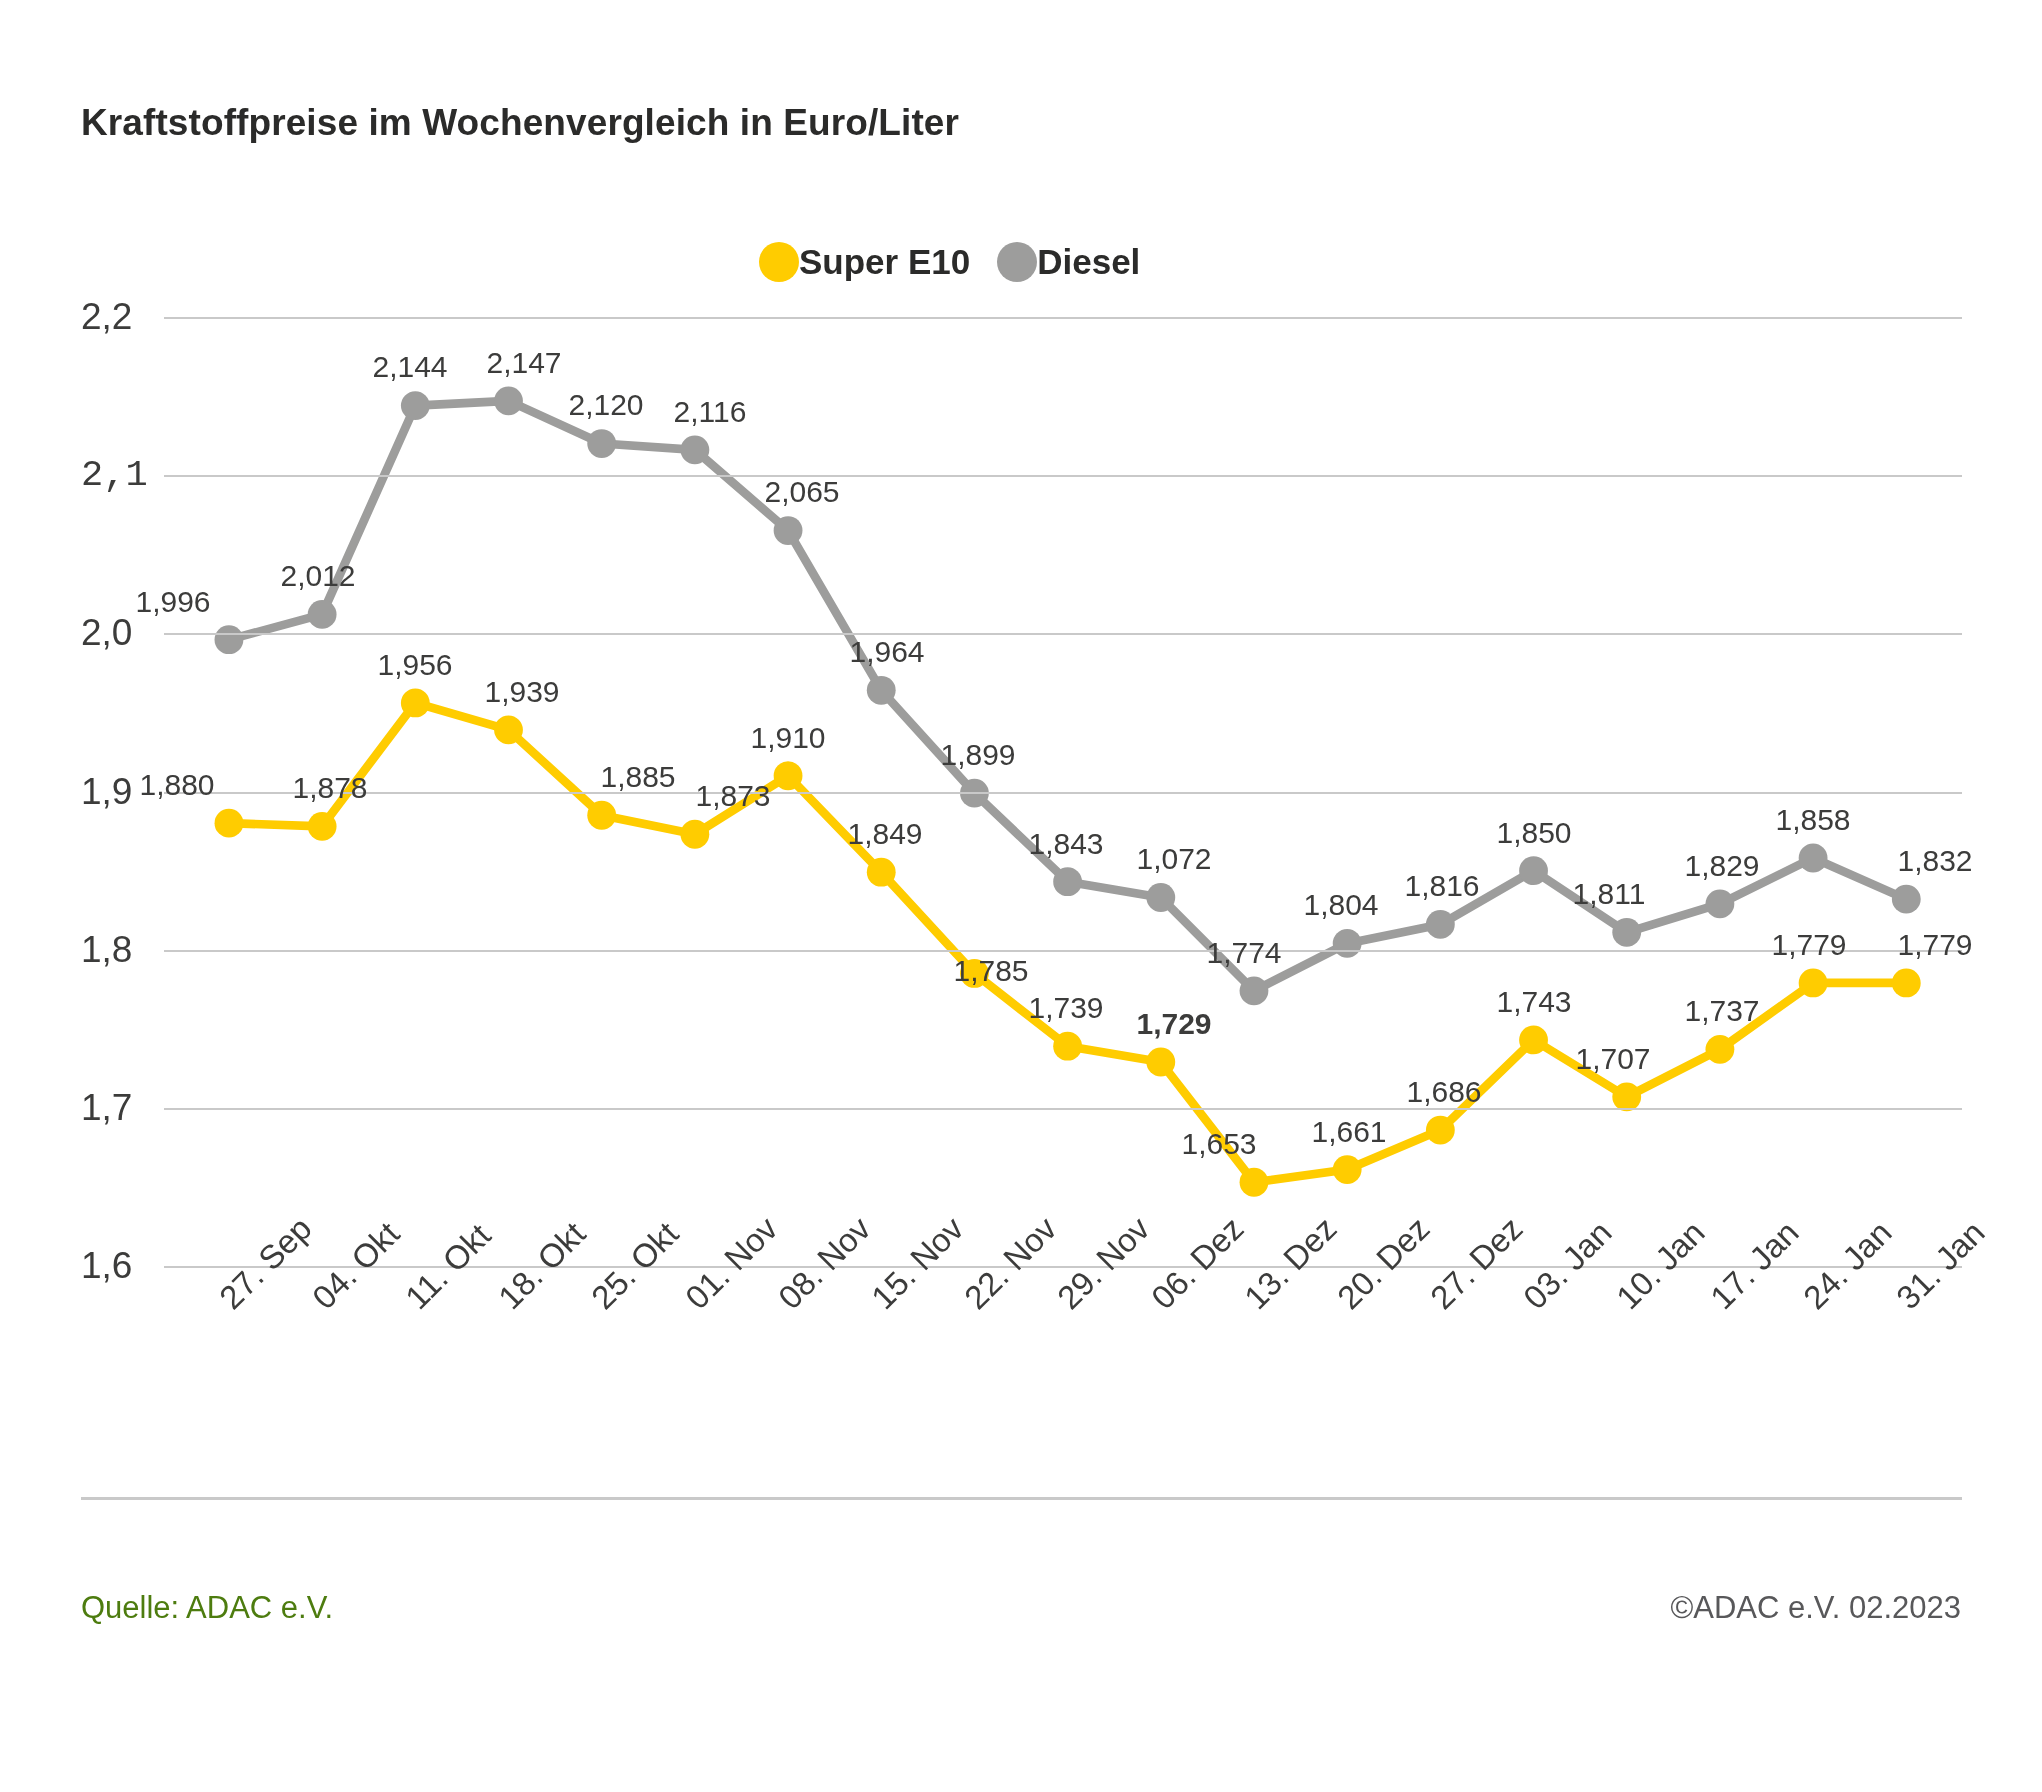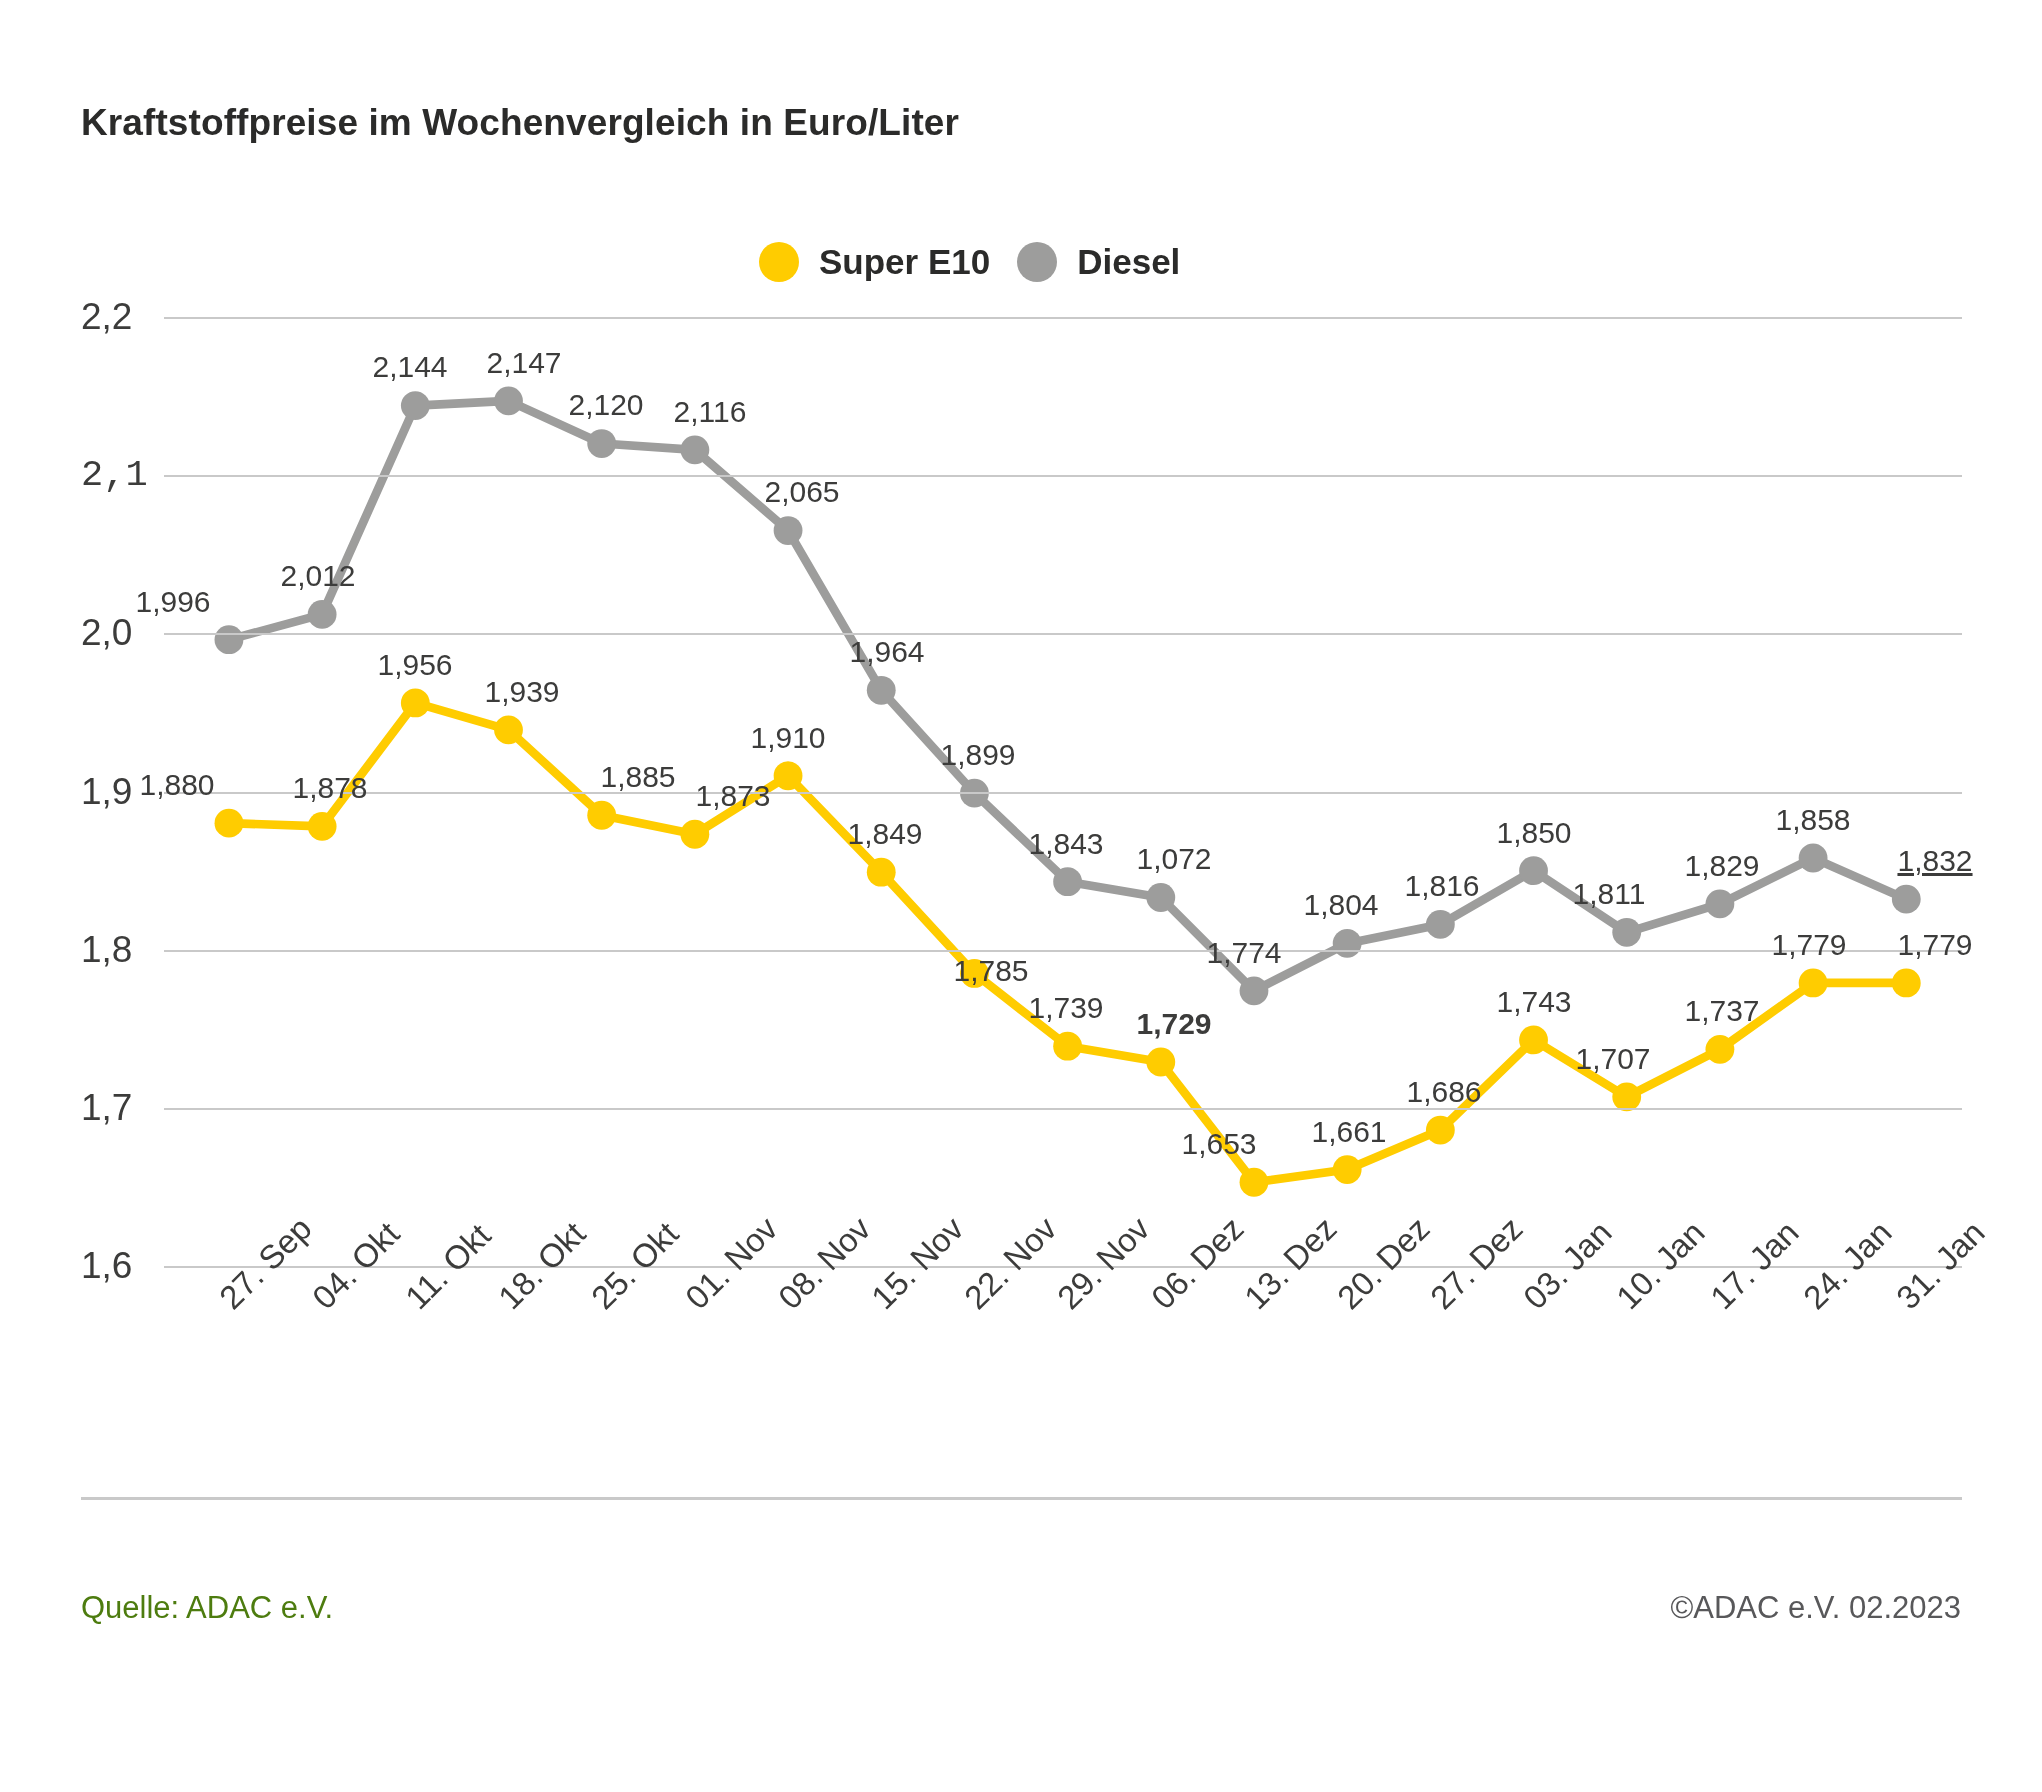--- a/index.html
+++ b/index.html
@@ -35,21 +35,21 @@
     position: absolute;
     left: 759px;
     top: 242px;
     display: flex;
     align-items: center;
     gap: 27px;
   }
   .legend-item {
     display: flex;
     align-items: flex-start;
-    gap: 20px;
+    gap: 0;
   }
   .legend-dot {
     width: 40px;
     height: 40px;
     border-radius: 50%;
     display: block;
   }
   .legend-label {
     font-size: 35px;
     font-weight: bold;
@@ -249,21 +249,21 @@
       <div class="pt-label" style="left: 897px; top: 455px;">1,899</div>
       <div class="pt-label" style="left: 985px; top: 544px;">1,843</div>
       <div class="pt-label" style="left: 1093px; top: 559px;">1,072</div>
       <div class="pt-label" style="left: 1163px; top: 653px;">1,774</div>
       <div class="pt-label" style="left: 1260px; top: 605px;">1,804</div>
       <div class="pt-label" style="left: 1361px; top: 586px;">1,816</div>
       <div class="pt-label" style="left: 1453px; top: 533px;">1,850</div>
       <div class="pt-label" style="left: 1528px; top: 594px;">1,811</div>
       <div class="pt-label" style="left: 1641px; top: 566px;">1,829</div>
       <div class="pt-label" style="left: 1732px; top: 520px;">1,858</div>
-      <div class="pt-label" style="left: 1854px; top: 561px; text-decoration: underline;">1,832</div>
+      <div class="pt-label" style="left: 1854px; top: 561px;">1,832</div>
     </div>
 
   <div class="xlabels" id="xlabels">
       <div class="xlabel" style="left: 131px; top: 11.5px;">27. Sep</div>
       <div class="xlabel" style="left: 224px; top: 11.5px;">04. Okt</div>
       <div class="xlabel" style="left: 317px; top: 11.5px;">11. Okt</div>
       <div class="xlabel" style="left: 410px; top: 11.5px;">18. Okt</div>
       <div class="xlabel" style="left: 503px; top: 11.5px;">25. Okt</div>
       <div class="xlabel" style="left: 597px; top: 11.5px;">01. Nov</div>
       <div class="xlabel" style="left: 690px; top: 11.5px;">08. Nov</div>

